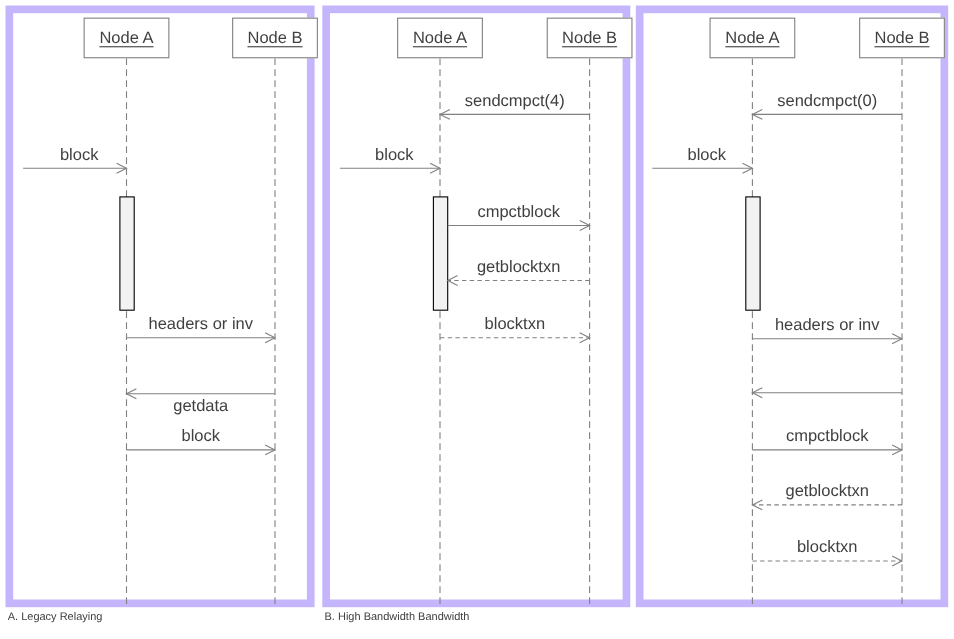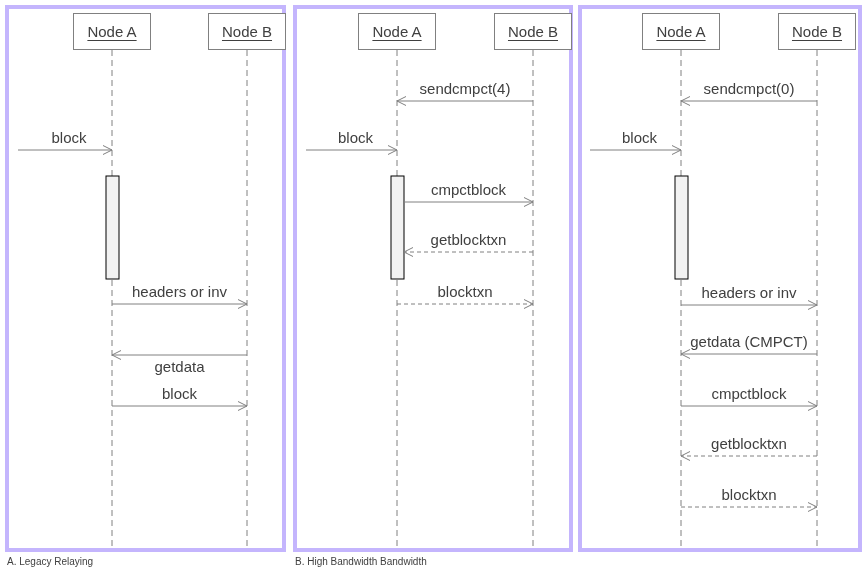--- a/index.html
+++ b/index.html
@@ -9,21 +9,21 @@
     position: relative;
     width: 867px;
     height: 581px;
     background: #ffffff;
     overflow: hidden;
   }
   .panel {
     position: absolute;
     top: 5px;
     height: 547px;
-    border: 4px solid #c4b5fd;
+    border: 7px solid #c4b5fd;
     background: #ffffff;
     padding-left: 15px;
   }
   .panel svg {
     position: absolute;
     left: 0; top: 0;
     width: 100%; height: 100%;
     overflow: visible;
   }
   .node-box {
@@ -129,19 +129,18 @@
         <line x1="235" y1="447" x2="99" y2="447" stroke="#808080" stroke-width="1" stroke-dasharray="4 3"></line>
         <polyline points="108,442.5 99,447 108,451.5" fill="none" stroke="#808080" stroke-width="1"></polyline>
         <line x1="99" y1="498" x2="235" y2="498" stroke="#808080" stroke-width="1" stroke-dasharray="4 3"></line>
         <polyline points="226,493.5 235,498 226,502.5" fill="none" stroke="#808080" stroke-width="1"></polyline>
       </svg>
     <div class="node-box" id="node-2-a" style="left: 60px;">Node A</div>
     <div class="node-box" id="node-2-b" style="left: 196px;">Node B</div>
   <div class="msg-label" style="left: 167px; top: 71px;">sendcmpct(0)</div>
       <div class="msg-label" style="left: 57.5px; top: 120px;">block</div>
       <div class="msg-label" style="left: 167px; top: 275px;">headers or inv</div>
-      <div class="msg-label" style="left: 167px; top: 324px;">getdata (CMPCT)</div>
       <div class="msg-label" style="left: 167px; top: 376px;">cmpctblock</div>
       <div class="msg-label" style="left: 167px; top: 426px;">getblocktxn</div>
       <div class="msg-label" style="left: 167px; top: 477px;">blocktxn</div>
     </div>
 
 </div>
 
 </body></html>

